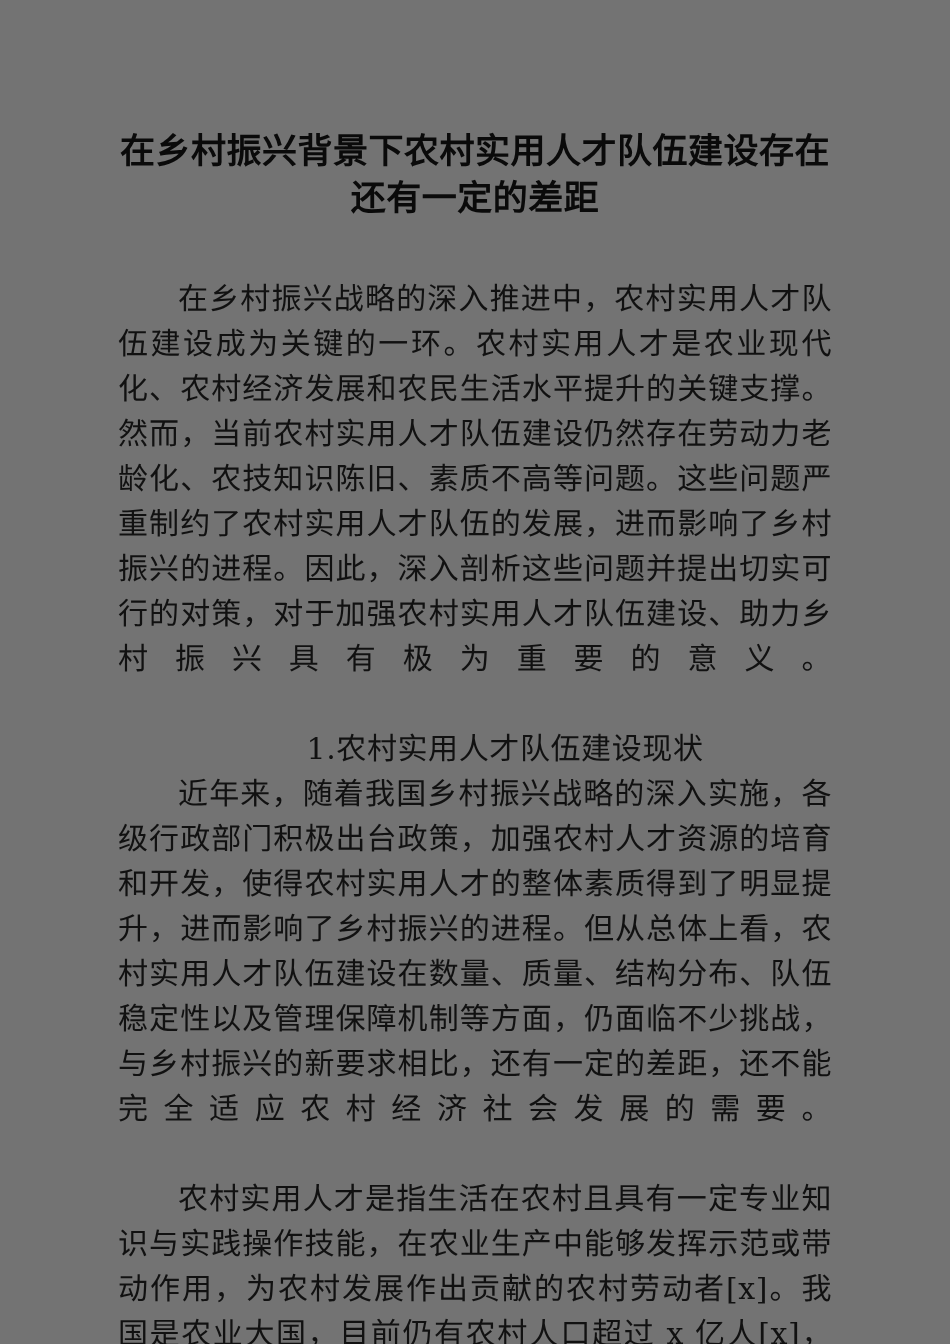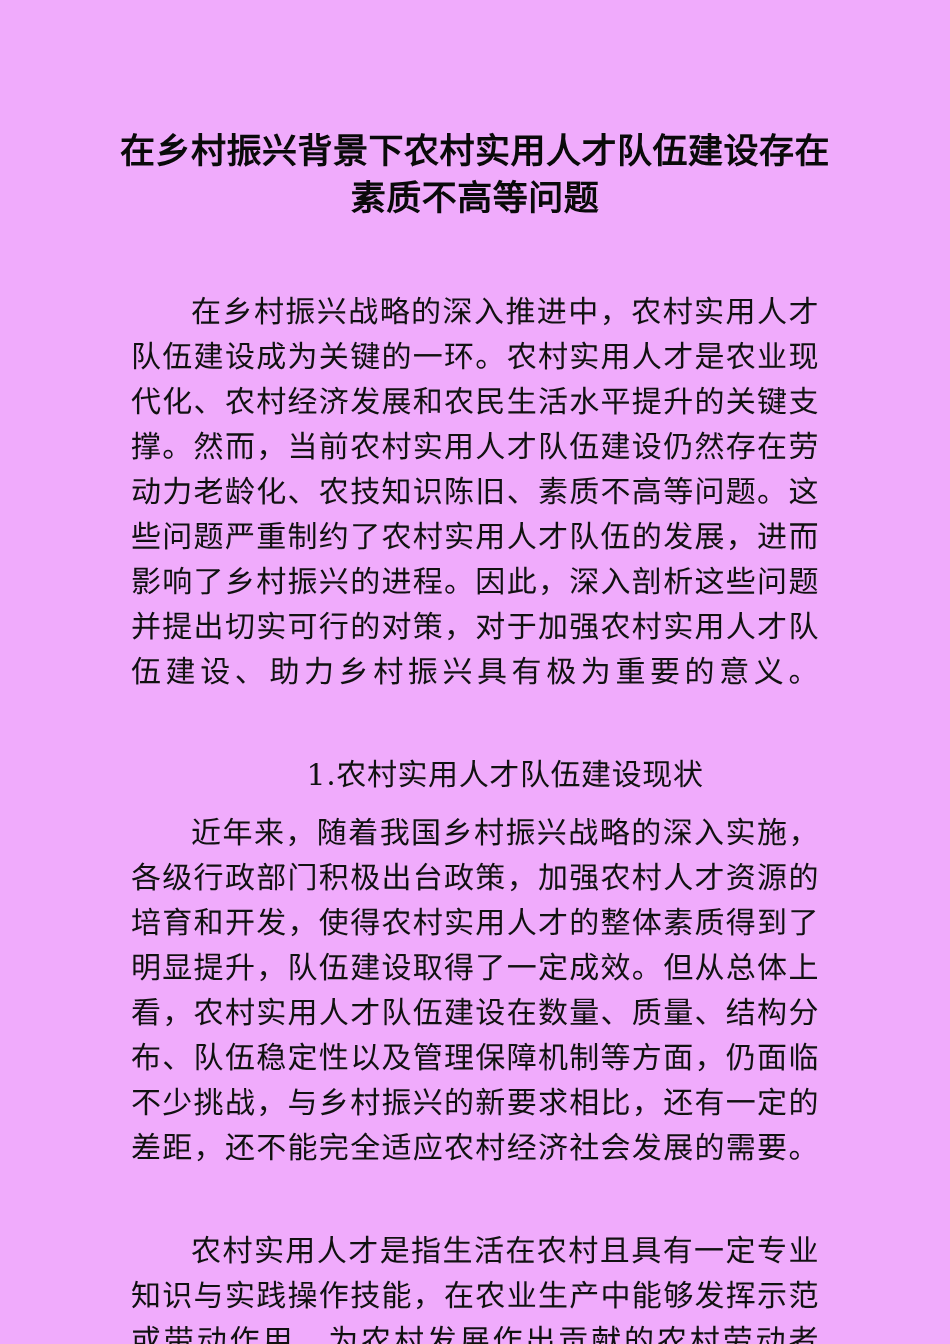--- a/index.html
+++ b/index.html
@@ -14,21 +14,21 @@
     overflow: hidden;
     font-family: "DejaVu Serif", "Liberation Serif", serif;
     color: #000000;
     -webkit-font-smoothing: antialiased;
   }
 
   .page {
     position: relative;
     width: 950px;
     height: 1344px;
-    background: #f0abfc;
+    background: #737373;
     box-sizing: border-box;
   }
 
   .doc-body {
     position: absolute;
     left: 118px;
     top: 128px;
     width: 714px;
   }
 
@@ -48,21 +48,21 @@
     height: 54px;
   }
 
   .para {
     font-family: "DejaVu Serif", "Liberation Serif", serif;
     font-size: 30px;
     line-height: 45px;
     text-align: justify;
     text-justify: inter-ideograph;
     letter-spacing: 0.6px;
-    margin: 13px;
+    margin: 0;
     padding: 0;
     text-indent: 2em;
     color: #111111;
   }
 
   .para.heading-num {
     text-indent: 2em;
     text-align: center;
   }
 
@@ -77,27 +77,27 @@
   }
 </style>
 </head>
 <body>
 
 <div class="page">
   <div class="doc-body">
 
     <h1 class="doc-title">
       <span>在乡村振兴背景下农村实用人才队伍建设存在</span><br>
-      <span>素质不高等问题</span>
+      <span>还有一定的差距</span>
     </h1>
 
     <div class="title-gap"></div>
 
     <p class="para">在乡村振兴战略的深入推进中，农村实用人才队伍建设成为关键的一环。农村实用人才是农业现代化、农村经济发展和农民生活水平提升的关键支撑。然而，当前农村实用人才队伍建设仍然存在劳动力老龄化、农技知识陈旧、素质不高等问题。这些问题严重制约了农村实用人才队伍的发展，进而影响了乡村振兴的进程。因此，深入剖析这些问题并提出切实可行的对策，对于加强农村实用人才队伍建设、助力乡村振兴具有极为重要的意义。</p>
 
     <p class="para heading-num no-stretch">1.农村实用人才队伍建设现状</p>
 
-    <p class="para">近年来，随着我国乡村振兴战略的深入实施，各级行政部门积极出台政策，加强农村人才资源的培育和开发，使得农村实用人才的整体素质得到了明显提升，队伍建设取得了一定成效。但从总体上看，农村实用人才队伍建设在数量、质量、结构分布、队伍稳定性以及管理保障机制等方面，仍面临不少挑战，与乡村振兴的新要求相比，还有一定的差距，还不能完全适应农村经济社会发展的需要。</p>
+    <p class="para">近年来，随着我国乡村振兴战略的深入实施，各级行政部门积极出台政策，加强农村人才资源的培育和开发，使得农村实用人才的整体素质得到了明显提升，进而影响了乡村振兴的进程。但从总体上看，农村实用人才队伍建设在数量、质量、结构分布、队伍稳定性以及管理保障机制等方面，仍面临不少挑战，与乡村振兴的新要求相比，还有一定的差距，还不能完全适应农村经济社会发展的需要。</p>
 
     <p class="para no-stretch">农村实用人才是指生活在农村且具有一定专业知识与实践操作技能，在农业生产中能够发挥示范或带动作用，为农村发展作出贡献的农村劳动者[x]。我国是农业大国，目前仍有农村人口超过 x 亿人[x]，农业农村建设仍然是我国现代化建设进程</p>
 
   </div>
 </div>
 
 </body></html>

